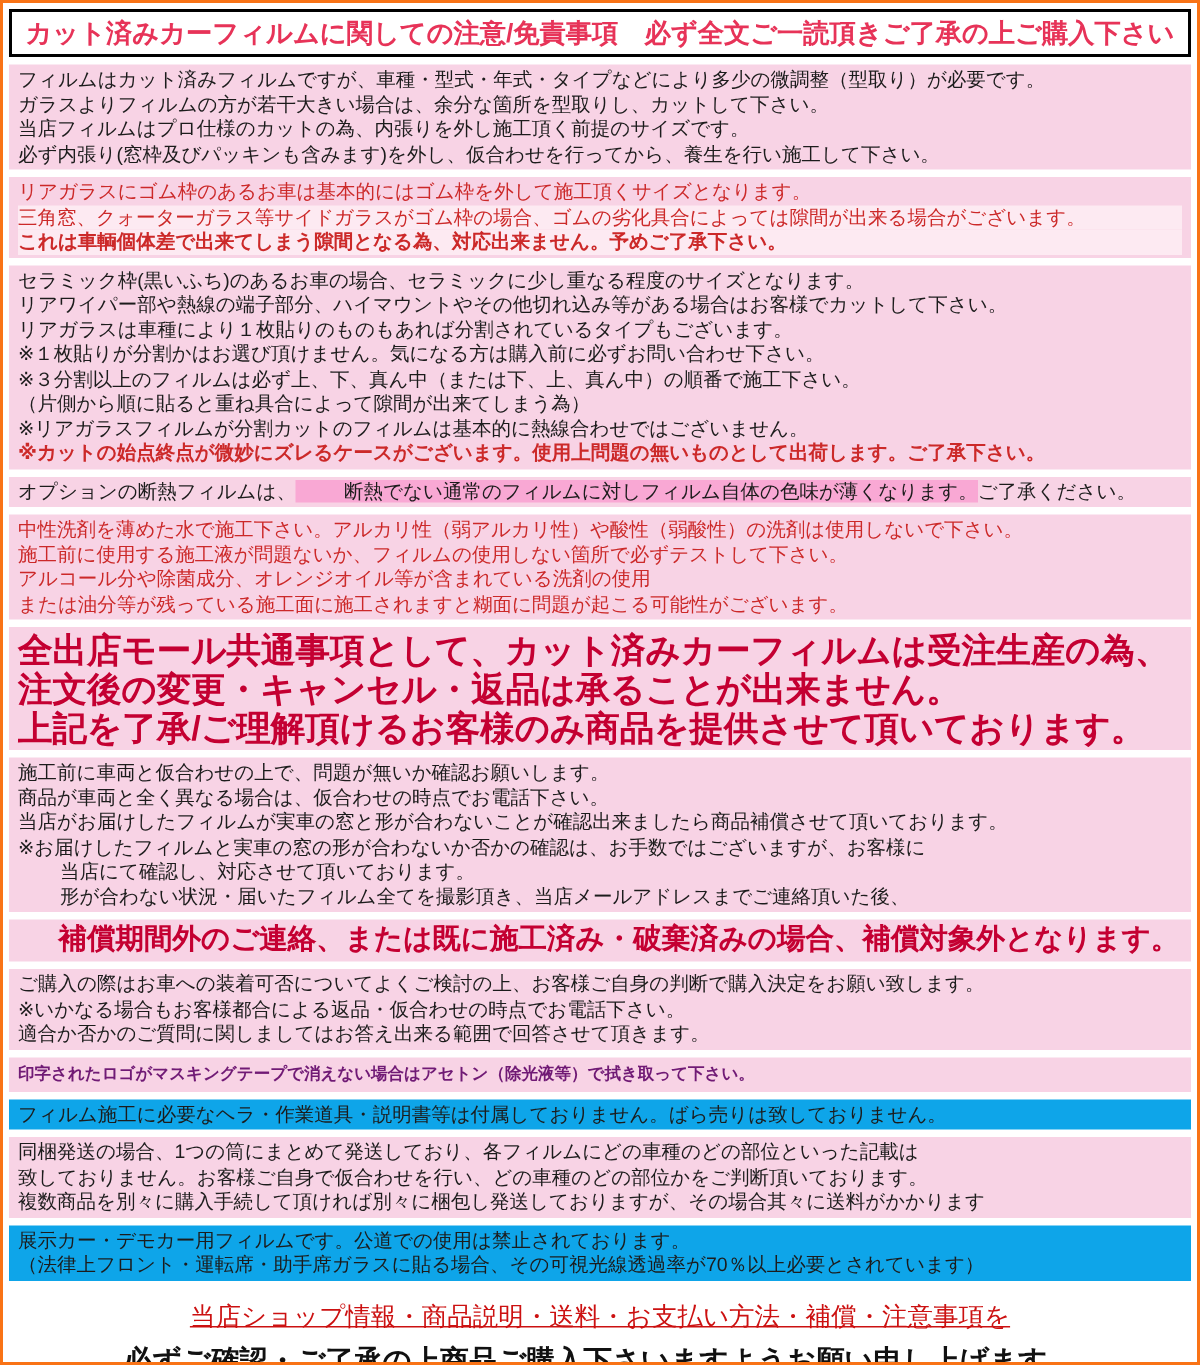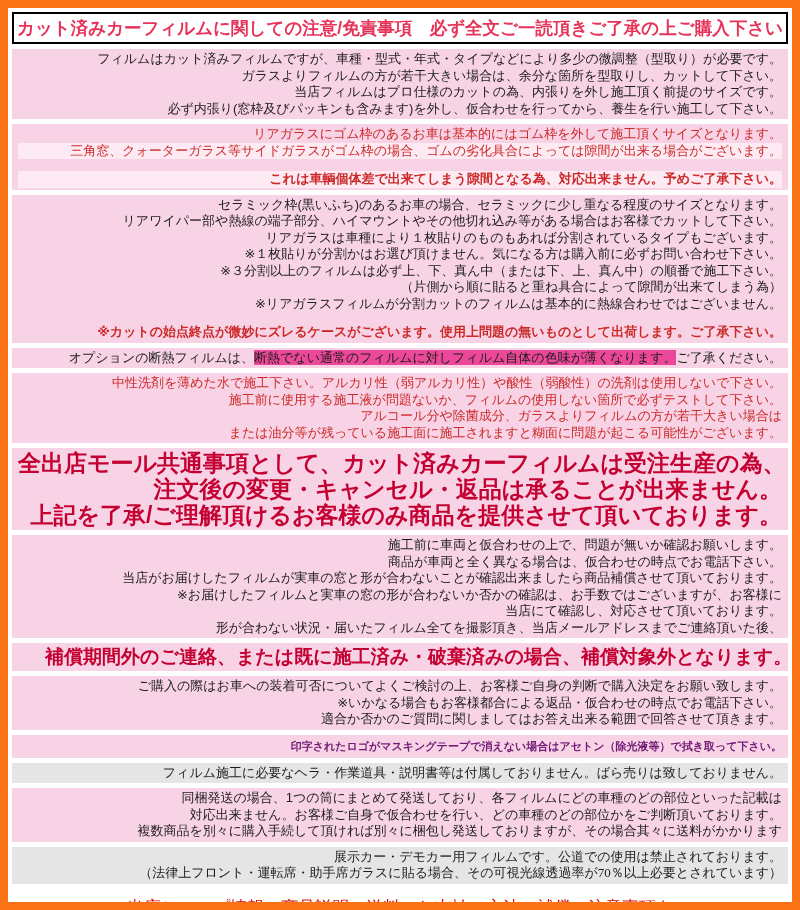--- a/index.html
+++ b/index.html
@@ -1,29 +1,29 @@
 <!DOCTYPE html>
 <html lang="ja"><head>
 <meta charset="utf-8">
 <style>
   html,body{margin:0;padding:0;background:#fff;}
   body{font-family:"Liberation Sans","DejaVu Sans",sans-serif;}
-  .page{width:800px;height:910px;box-sizing:border-box;border:8px solid #f97316;
+  .page{width:800px;height:910px;box-sizing:border-box;border:2px solid #f97316;
         background:#fff;padding:4px 4px;overflow:hidden;}
   .title-box{border:2px solid #000;background:#fff;color:#e73358;font-weight:bold;
         font-size:17.5px;line-height:24px;text-align:center;padding:2px 0;
         margin-bottom:5px;white-space:nowrap;}
   .blk{background:#f8d3e5;padding:2px 6px;margin-bottom:5px;font-size:13px;
         line-height:16.5px;color:#1c1c1c;}
-  .blk.white{background:#e5e5e5;font-family:Liberation Serif, serif;}
-  .line{white-space:nowrap;text-align:right;}
+  .blk.white{background:#0ea5e9;}
+  .line{white-space:nowrap;}
   .red{color:#cc2929;}
-  .redbold{color:#cc2929;font-weight:bold;margin-top:12px;}
+  .redbold{color:#cc2929;font-weight:bold;}
   .hl{background:#fdeaf2;}
-  .hl-lav{background:#ec4899;}
+  .hl-lav{background:#f9a8d4;padding-left:32px;}
   .big{font-size:23px;line-height:26px;font-weight:bold;color:#c40032;}
   .warranty-line{font-size:19px;line-height:24px;font-weight:bold;color:#c40032;margin-left:27px;}
   .logo-line{font-size:11px;line-height:19px;font-weight:bold;color:#701a75;}
   .indent{padding-left:28px;}
   .footer{background:#fff;text-align:center;padding:8px 0 4px 0;}
   .footer-l1{color:#cc1111;font-weight:normal;font-size:17px;line-height:22px;
         text-decoration:underline;margin-bottom:7px;display:inline-block;}
   .footer-l2{color:#111;font-weight:bold;font-size:19px;line-height:24px;
         text-decoration:underline;display:block;}
 </style>
@@ -58,21 +58,21 @@
     <div class="line redbold">※カットの始点終点が微妙にズレるケースがございます。使用上問題の無いものとして出荷します。ご了承下さい。</div>
   </div>
 
   <div class="blk">
     <div class="line"><span>オプションの断熱フィルムは、</span><span class="hl-lav">断熱でない通常のフィルムに対しフィルム自体の色味が薄くなります。</span><span>ご了承ください。</span></div>
   </div>
 
   <div class="blk">
     <div class="line red">中性洗剤を薄めた水で施工下さい。アルカリ性（弱アルカリ性）や酸性（弱酸性）の洗剤は使用しないで下さい。</div>
     <div class="line red">施工前に使用する施工液が問題ないか、フィルムの使用しない箇所で必ずテストして下さい。</div>
-    <div class="line red">アルコール分や除菌成分、ガラスよりフィルムの方が若干大きい場合は</div>
+    <div class="line red">アルコール分や除菌成分、オレンジオイル等が含まれている洗剤の使用</div>
     <div class="line red">または油分等が残っている施工面に施工されますと糊面に問題が起こる可能性がございます。</div>
   </div>
 
   <div class="blk">
     <div class="line big">全出店モール共通事項として、カット済みカーフィルムは受注生産の為、</div>
     <div class="line big">注文後の変更・キャンセル・返品は承ることが出来ません。</div>
     <div class="line big">上記を了承/ご理解頂けるお客様のみ商品を提供させて頂いております。</div>
   </div>
 
   <div class="blk">
@@ -97,21 +97,21 @@
   <div class="blk">
     <div class="line logo-line">印字されたロゴがマスキングテープで消えない場合はアセトン（除光液等）で拭き取って下さい。</div>
   </div>
 
   <div class="blk white">
     <div class="line">フィルム施工に必要なヘラ・作業道具・説明書等は付属しておりません。ばら売りは致しておりません。</div>
   </div>
 
   <div class="blk">
     <div class="line">同梱発送の場合、1つの筒にまとめて発送しており、各フィルムにどの車種のどの部位といった記載は</div>
-    <div class="line">対応出来ません。お客様ご自身で仮合わせを行い、どの車種のどの部位かをご判断頂いております。</div>
+    <div class="line">致しておりません。お客様ご自身で仮合わせを行い、どの車種のどの部位かをご判断頂いております。</div>
     <div class="line">複数商品を別々に購入手続して頂ければ別々に梱包し発送しておりますが、その場合其々に送料がかかります</div>
   </div>
 
   <div class="blk white">
     <div class="line">展示カー・デモカー用フィルムです。公道での使用は禁止されております。</div>
     <div class="line">（法律上フロント・運転席・助手席ガラスに貼る場合、その可視光線透過率が70％以上必要とされています）</div>
   </div>
 
   <div class="footer">
     <span class="footer-l1">当店ショップ情報・商品説明・送料・お支払い方法・補償・注意事項を</span>

